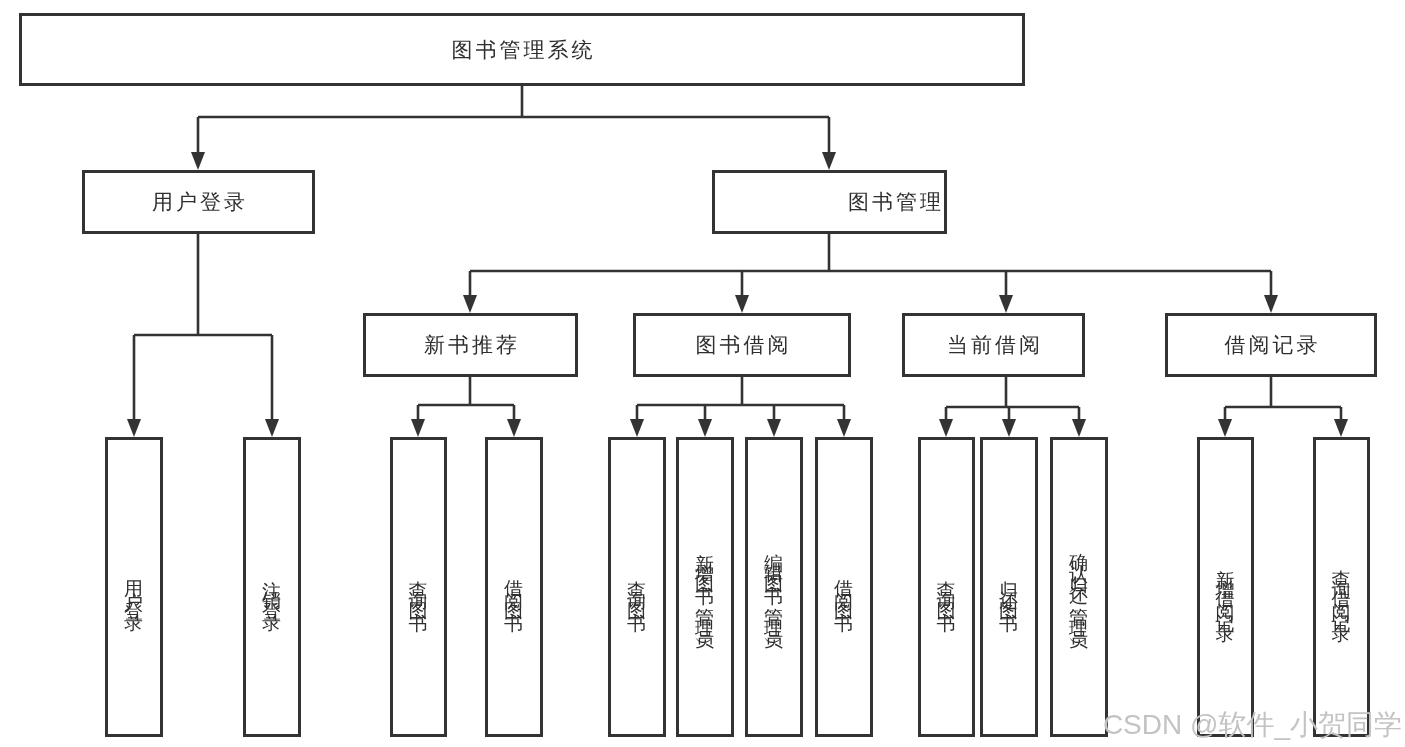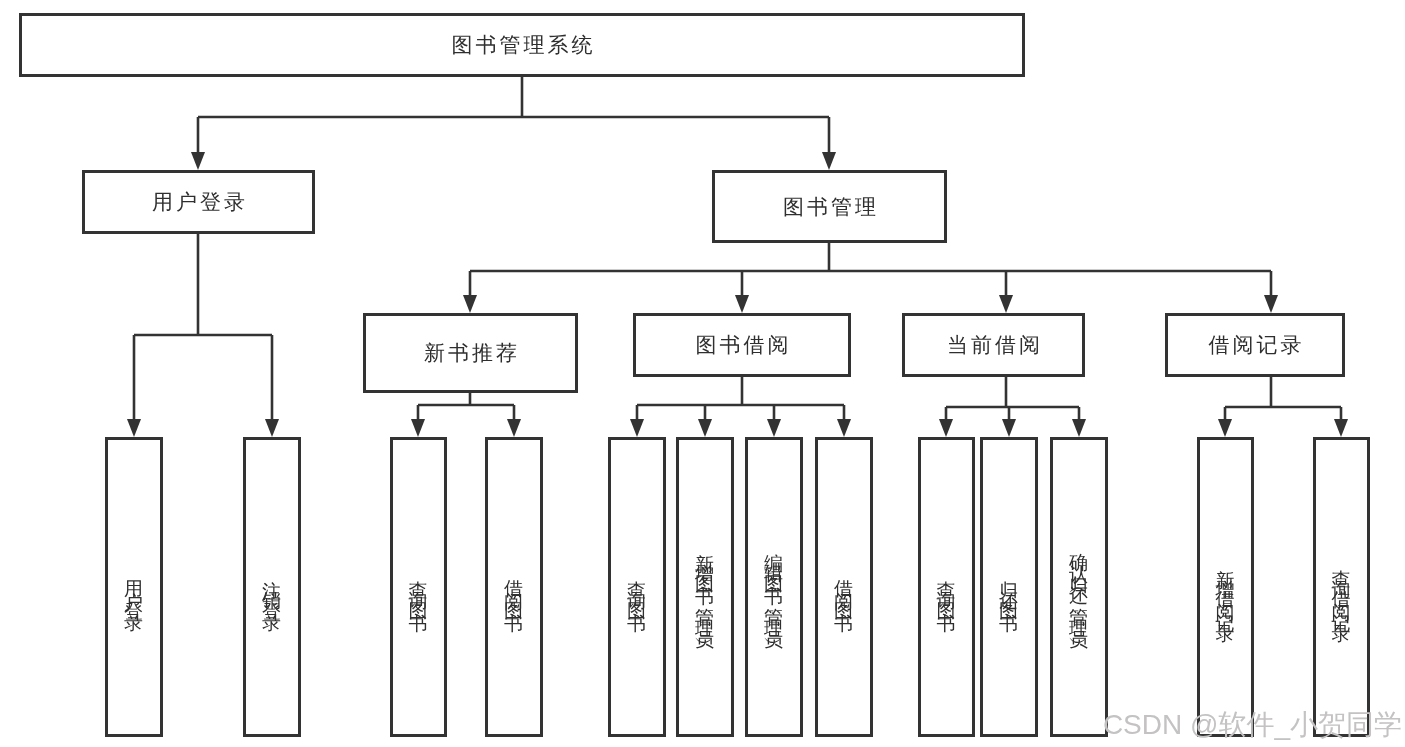--- a/index.html
+++ b/index.html
@@ -100,41 +100,41 @@
       <path d="M1009 407 V419" marker-end="url(#arw)"></path>
       <path d="M1079 407 V419" marker-end="url(#arw)"></path>
 
       <path d="M1271 377 V407"></path>
       <path d="M1225 407 H1341"></path>
       <path d="M1225 407 V419" marker-end="url(#arw)"></path>
       <path d="M1341 407 V419" marker-end="url(#arw)"></path>
     </g>
   </svg>
 
-  <div class="node hnode" style="left:19px; top:13px; width:1006px; height:64px;">
+  <div class="node hnode" style="left:19px; top:13px; width:1006px; height:73px;">
     <span>图书管理系统</span>
   </div>
 
   <div class="node hnode" style="left:82px; top:170px; width:233px; height:64px;">
     <span>用户登录</span>
   </div>
-  <div class="node hnode" style="left:712px; top:170px; width:235px; height:73px;">
+  <div class="node hnode" style="left:712px; top:170px; width:235px; height:64px;justify-content:flex-end;">
     <span>图书管理</span>
   </div>
 
-  <div class="node hnode" style="left:363px; top:313px; width:215px; height:80px;">
+  <div class="node hnode" style="left:363px; top:313px; width:215px; height:64px;">
     <span>新书推荐</span>
   </div>
   <div class="node hnode" style="left:633px; top:313px; width:218px; height:64px;">
     <span>图书借阅</span>
   </div>
   <div class="node hnode" style="left:902px; top:313px; width:183px; height:64px;">
     <span>当前借阅</span>
   </div>
-  <div class="node hnode" style="left:1165px; top:313px; width:180px; height:64px;">
+  <div class="node hnode" style="left:1165px; top:313px; width:212px; height:64px;">
     <span>借阅记录</span>
   </div>
 
   <div class="node leaf" style="left:105px; width:58px;">
     <span>用户登录</span>
   </div>
   <div class="node leaf" style="left:243px; width:58px;">
     <span>注销登录</span>
   </div>
   <div class="node leaf" style="left:390px; width:57px;">

